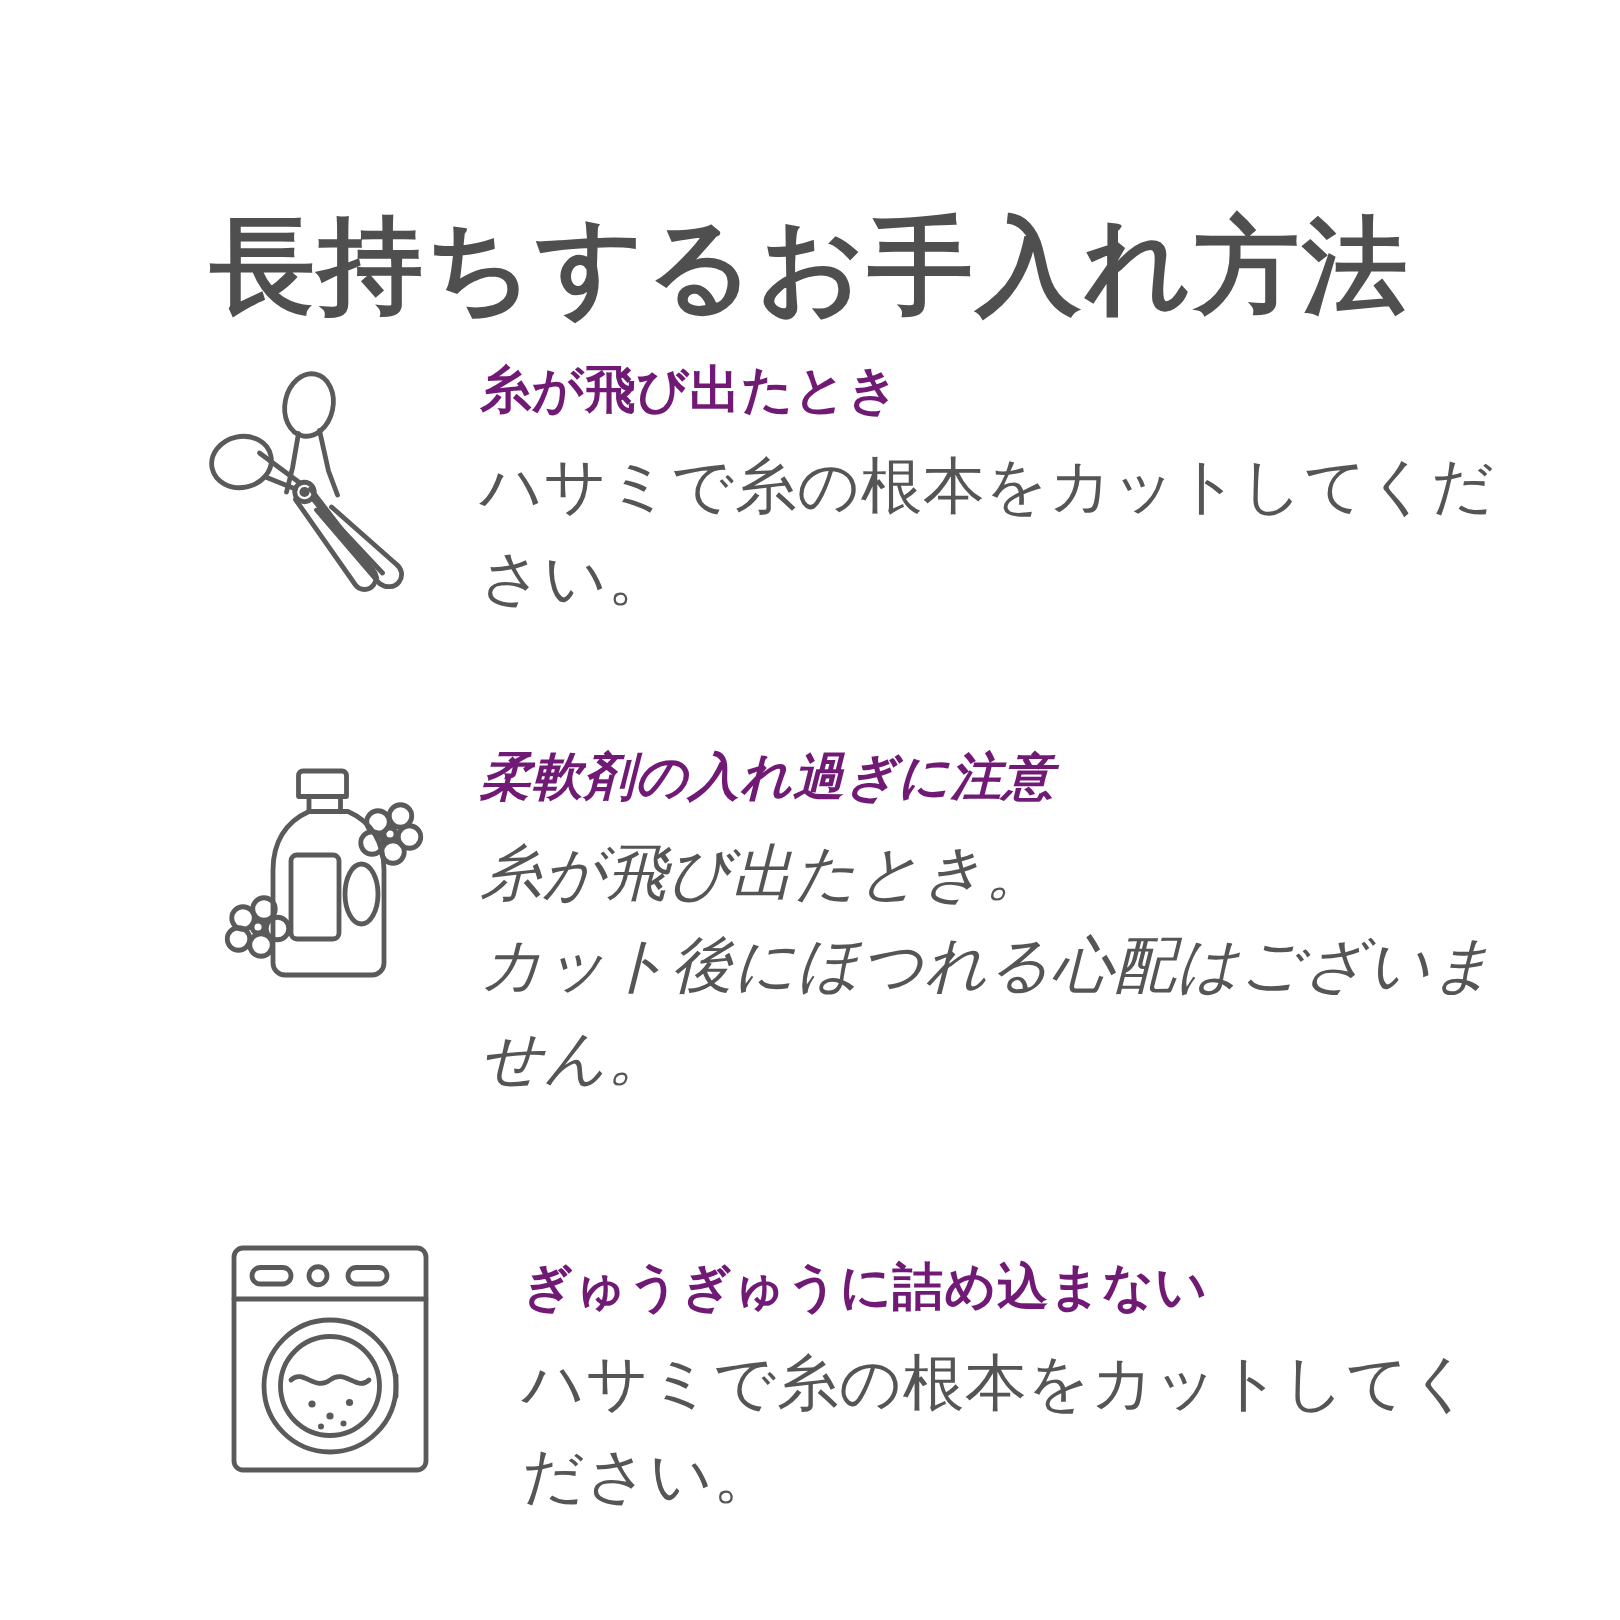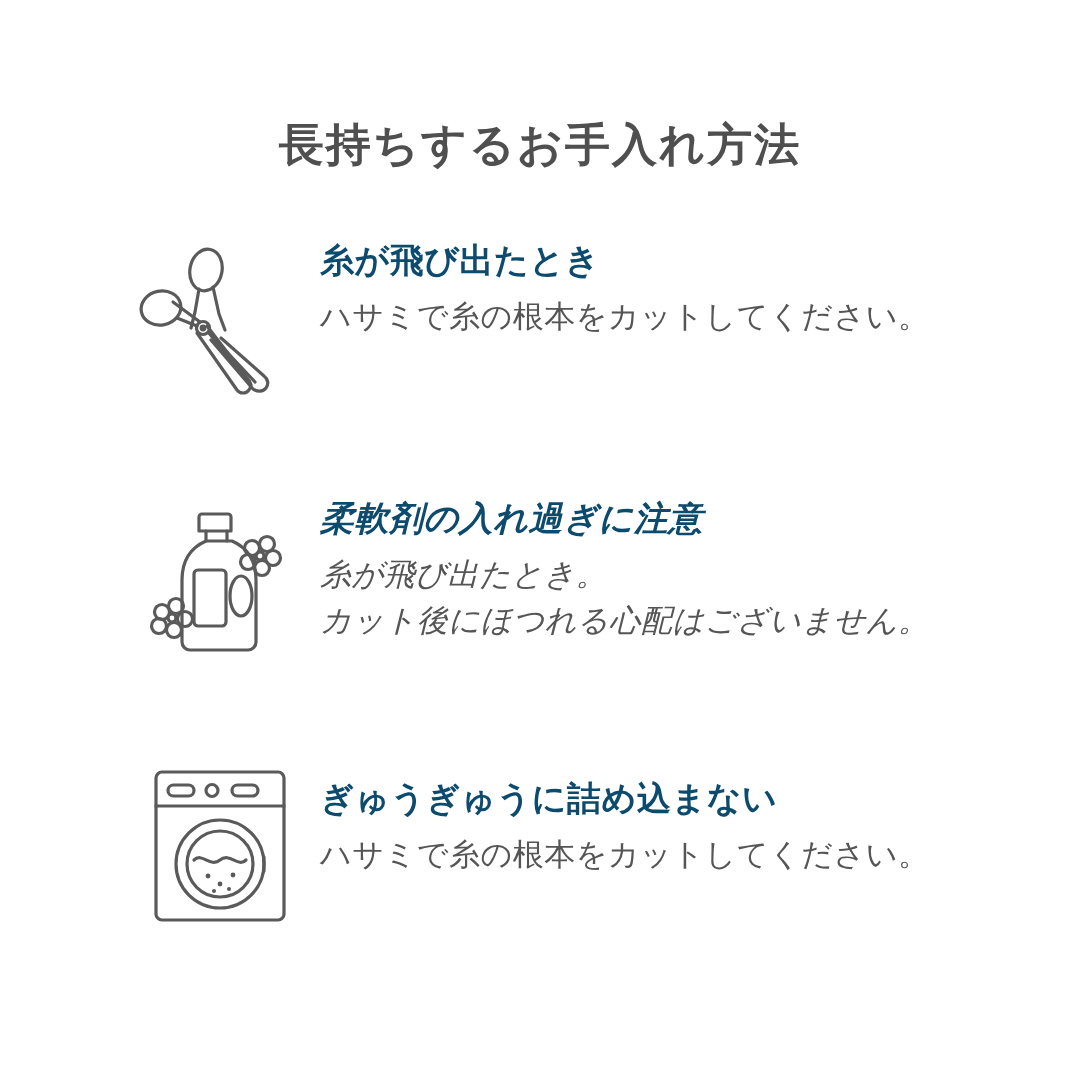--- a/index.html
+++ b/index.html
@@ -19,21 +19,21 @@
     width: 1080px;
     height: 1080px;
     box-sizing: border-box;
   }
   .page-title {
     position: absolute;
     top: 88px;
     left: 0;
     width: 1080px;
     text-align: center;
-    font-size: 45px;
+    font-size: 70px;
     font-weight: 700;
     letter-spacing: 2px;
     color: #4f4f4f;
     line-height: 1.2;
   }
   .care-list {
     position: absolute;
     top: 228px;
     left: 120px;
     width: 900px;
@@ -56,37 +56,37 @@
   }
   .icon-wrap svg {
     display: block;
   }
   .item-text {
     padding-top: 10px;
   }
   .item-heading {
     font-size: 34px;
     font-weight: 700;
-    color: #0c4a6e;
+    color: #701a75;
     line-height: 1.35;
     margin-bottom: 10px;
     letter-spacing: 0.5px;
   }
   .item-line {
-    font-size: 31px;
+    font-size: 41px;
     font-weight: 400;
     color: #555555;
     line-height: 1.5;
     letter-spacing: 0.5px;
   }
   
   .item-1 .icon-wrap { transform: translateY(6px); }
   .item-2 { margin-top: 34px; font-style: italic; }
   .item-2 .icon-wrap { transform: translateY(10px); }
-  .item-3 { margin-top: 40px; }
+  .item-3 { margin-top: 40px; gap: 28px; }
   .item-3 .icon-wrap { transform: translateY(6px); }
   .item-3 .item-text { padding-top: 32px; }
 </style>
 </head>
 <body>
 
 <div class="page">
 
   <h1 class="page-title">長持ちするお手入れ方法</h1>
 

